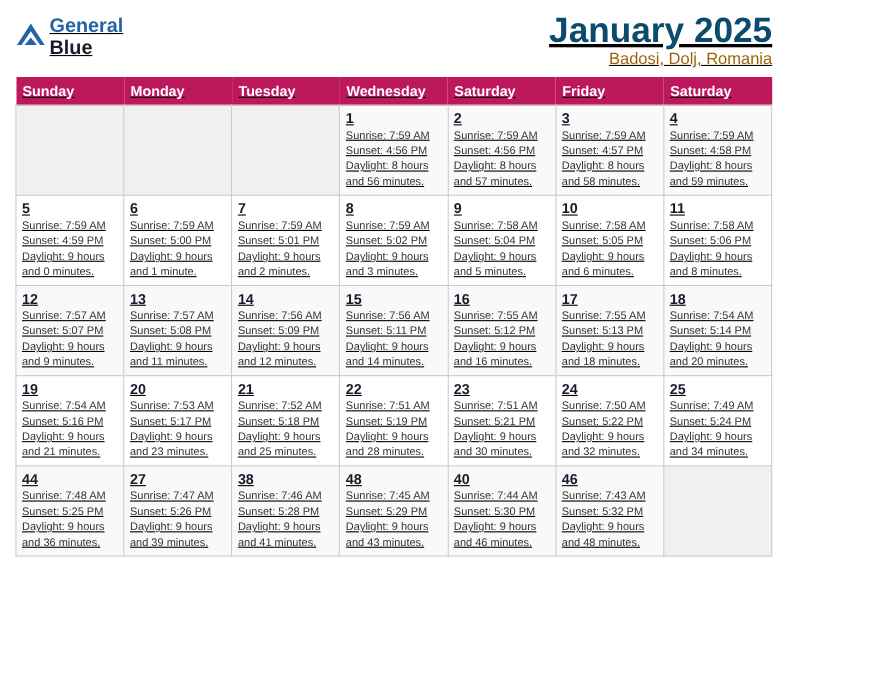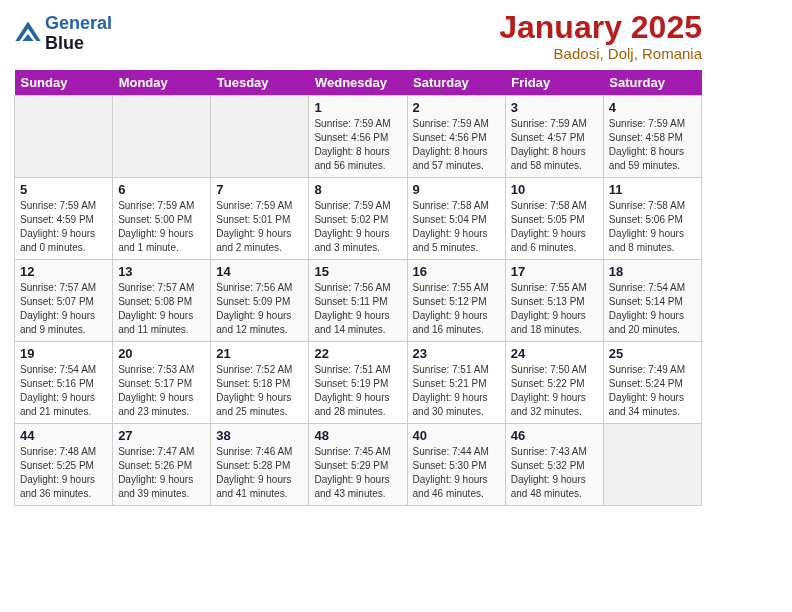--- a/index.html
+++ b/index.html
@@ -6,20 +6,21 @@
     body {
       font-family: Arial, sans-serif;
       background: #fff;
       width: 792px;
       height: 612px;
       overflow: hidden;
     }
     .container {
       width: 716px;
       padding: 10px 14px 10px 14px;
+      text-decoration: underline;
     }
     .header {
       display: flex;
       justify-content: space-between;
       align-items: flex-start;
       margin-bottom: 8px;
     }
     .logo {
       display: flex;
       align-items: center;
@@ -29,34 +30,34 @@
       width: 28px;
       height: 28px;
       margin-right: 3px;
     }
     .title-block {
       text-align: right;
     }
     .month-title {
       font-size: 32px;
       font-weight: bold;
-      color: #b91c1c;
+      color: #0c4a6e;
       line-height: 1.1;
     }
     .location {
       font-size: 15px;
       color: #a16207;
     }
     table {
       width: 100%;
       border-collapse: collapse;
       table-layout: fixed;
     }
     thead tr th {
-      background-color: #a21caf;
+      background-color: #be185d;
       color: #fff;
       text-align: left;
       padding: 5px 6px;
       font-size: 13px;
       font-weight: bold;
       margin-left: 40px;
     }
     tbody tr td {
       border: 1px solid #ccc;
       vertical-align: top;

